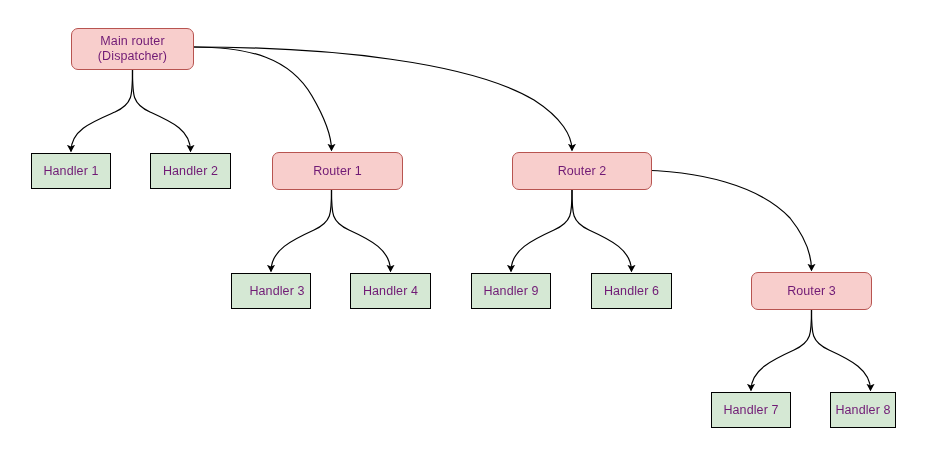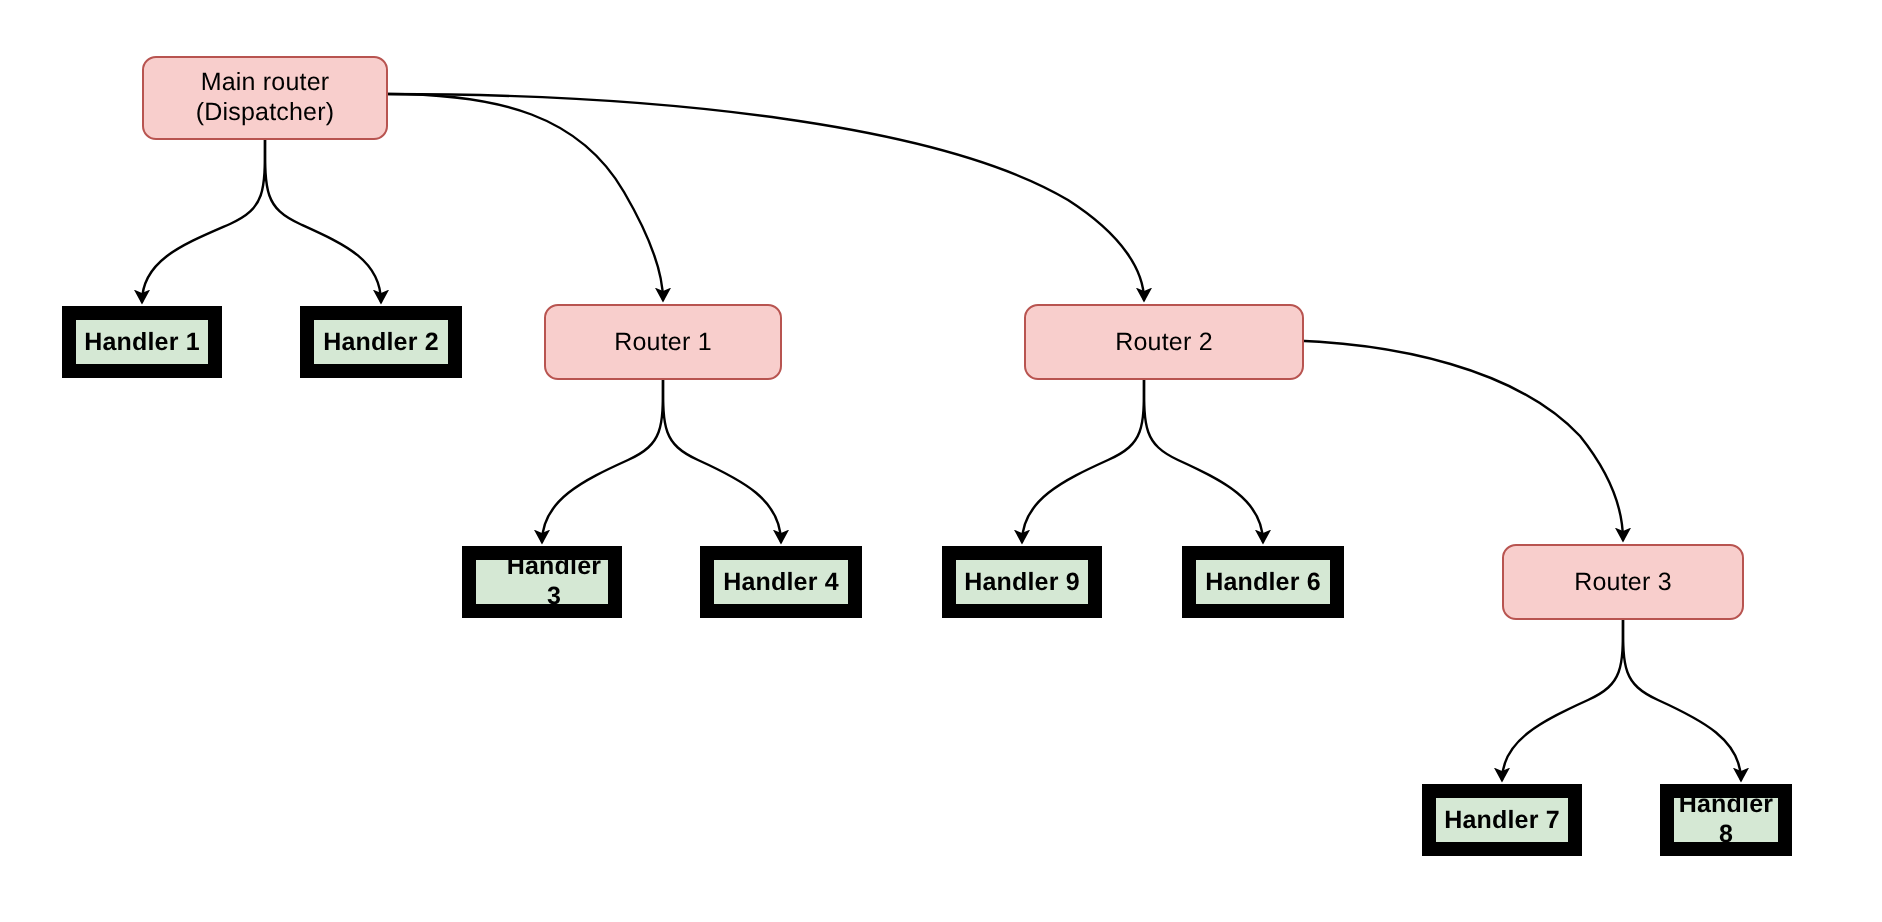--- a/index.html
+++ b/index.html
@@ -25,33 +25,32 @@
   }
   .node {
     position: absolute;
     box-sizing: border-box;
     display: flex;
     align-items: center;
     justify-content: center;
     text-align: center;
     font-size: 12.5px;
     line-height: 15px;
-    color: #000000;
+    color: #701a75;
     letter-spacing: 0.1px;
   }
   .node-router {
     background: #f8cecc;
     border: 1px solid #b85450;
     border-radius: 7px;
   }
   .node-handler {
     background: #d5e8d4;
-    border: 7px solid #000000;
+    border: 1px solid #000000;
     border-radius: 0;
-    font-weight: bold;
   }
   .node-label {
     display: block;
     white-space: pre-line;
   }
 </style>
 </head>
 <body>
 
 <div id="canvas">
@@ -81,21 +80,21 @@
       <div class="node node-router" style="left: 71px; top: 28px; width: 123px; height: 42px;">
         <span class="node-label">Main router
 (Dispatcher)</span>
       </div>
       <div class="node node-handler" style="left: 31px; top: 153px; width: 80px; height: 36px;">
         <span class="node-label">Handler 1</span>
       </div>
       <div class="node node-handler" style="left: 150px; top: 153px; width: 81px; height: 36px;">
         <span class="node-label">Handler 2</span>
       </div>
-      <div class="node node-router" style="left: 272px; top: 152px; width: 119px; height: 38px; align-items: center;">
+      <div class="node node-router" style="left: 272px; top: 152px; width: 131px; height: 38px; align-items: center;">
         <span class="node-label">Router 1</span>
       </div>
       <div class="node node-router" style="left: 512px; top: 152px; width: 140px; height: 38px;">
         <span class="node-label">Router 2</span>
       </div>
       <div class="node node-handler" style="left: 231px; top: 273px; width: 80px; height: 36px; padding-left: 12px;">
         <span class="node-label">Handler 3</span>
       </div>
       <div class="node node-handler" style="left: 350px; top: 273px; width: 81px; height: 36px;">
         <span class="node-label">Handler 4</span>

